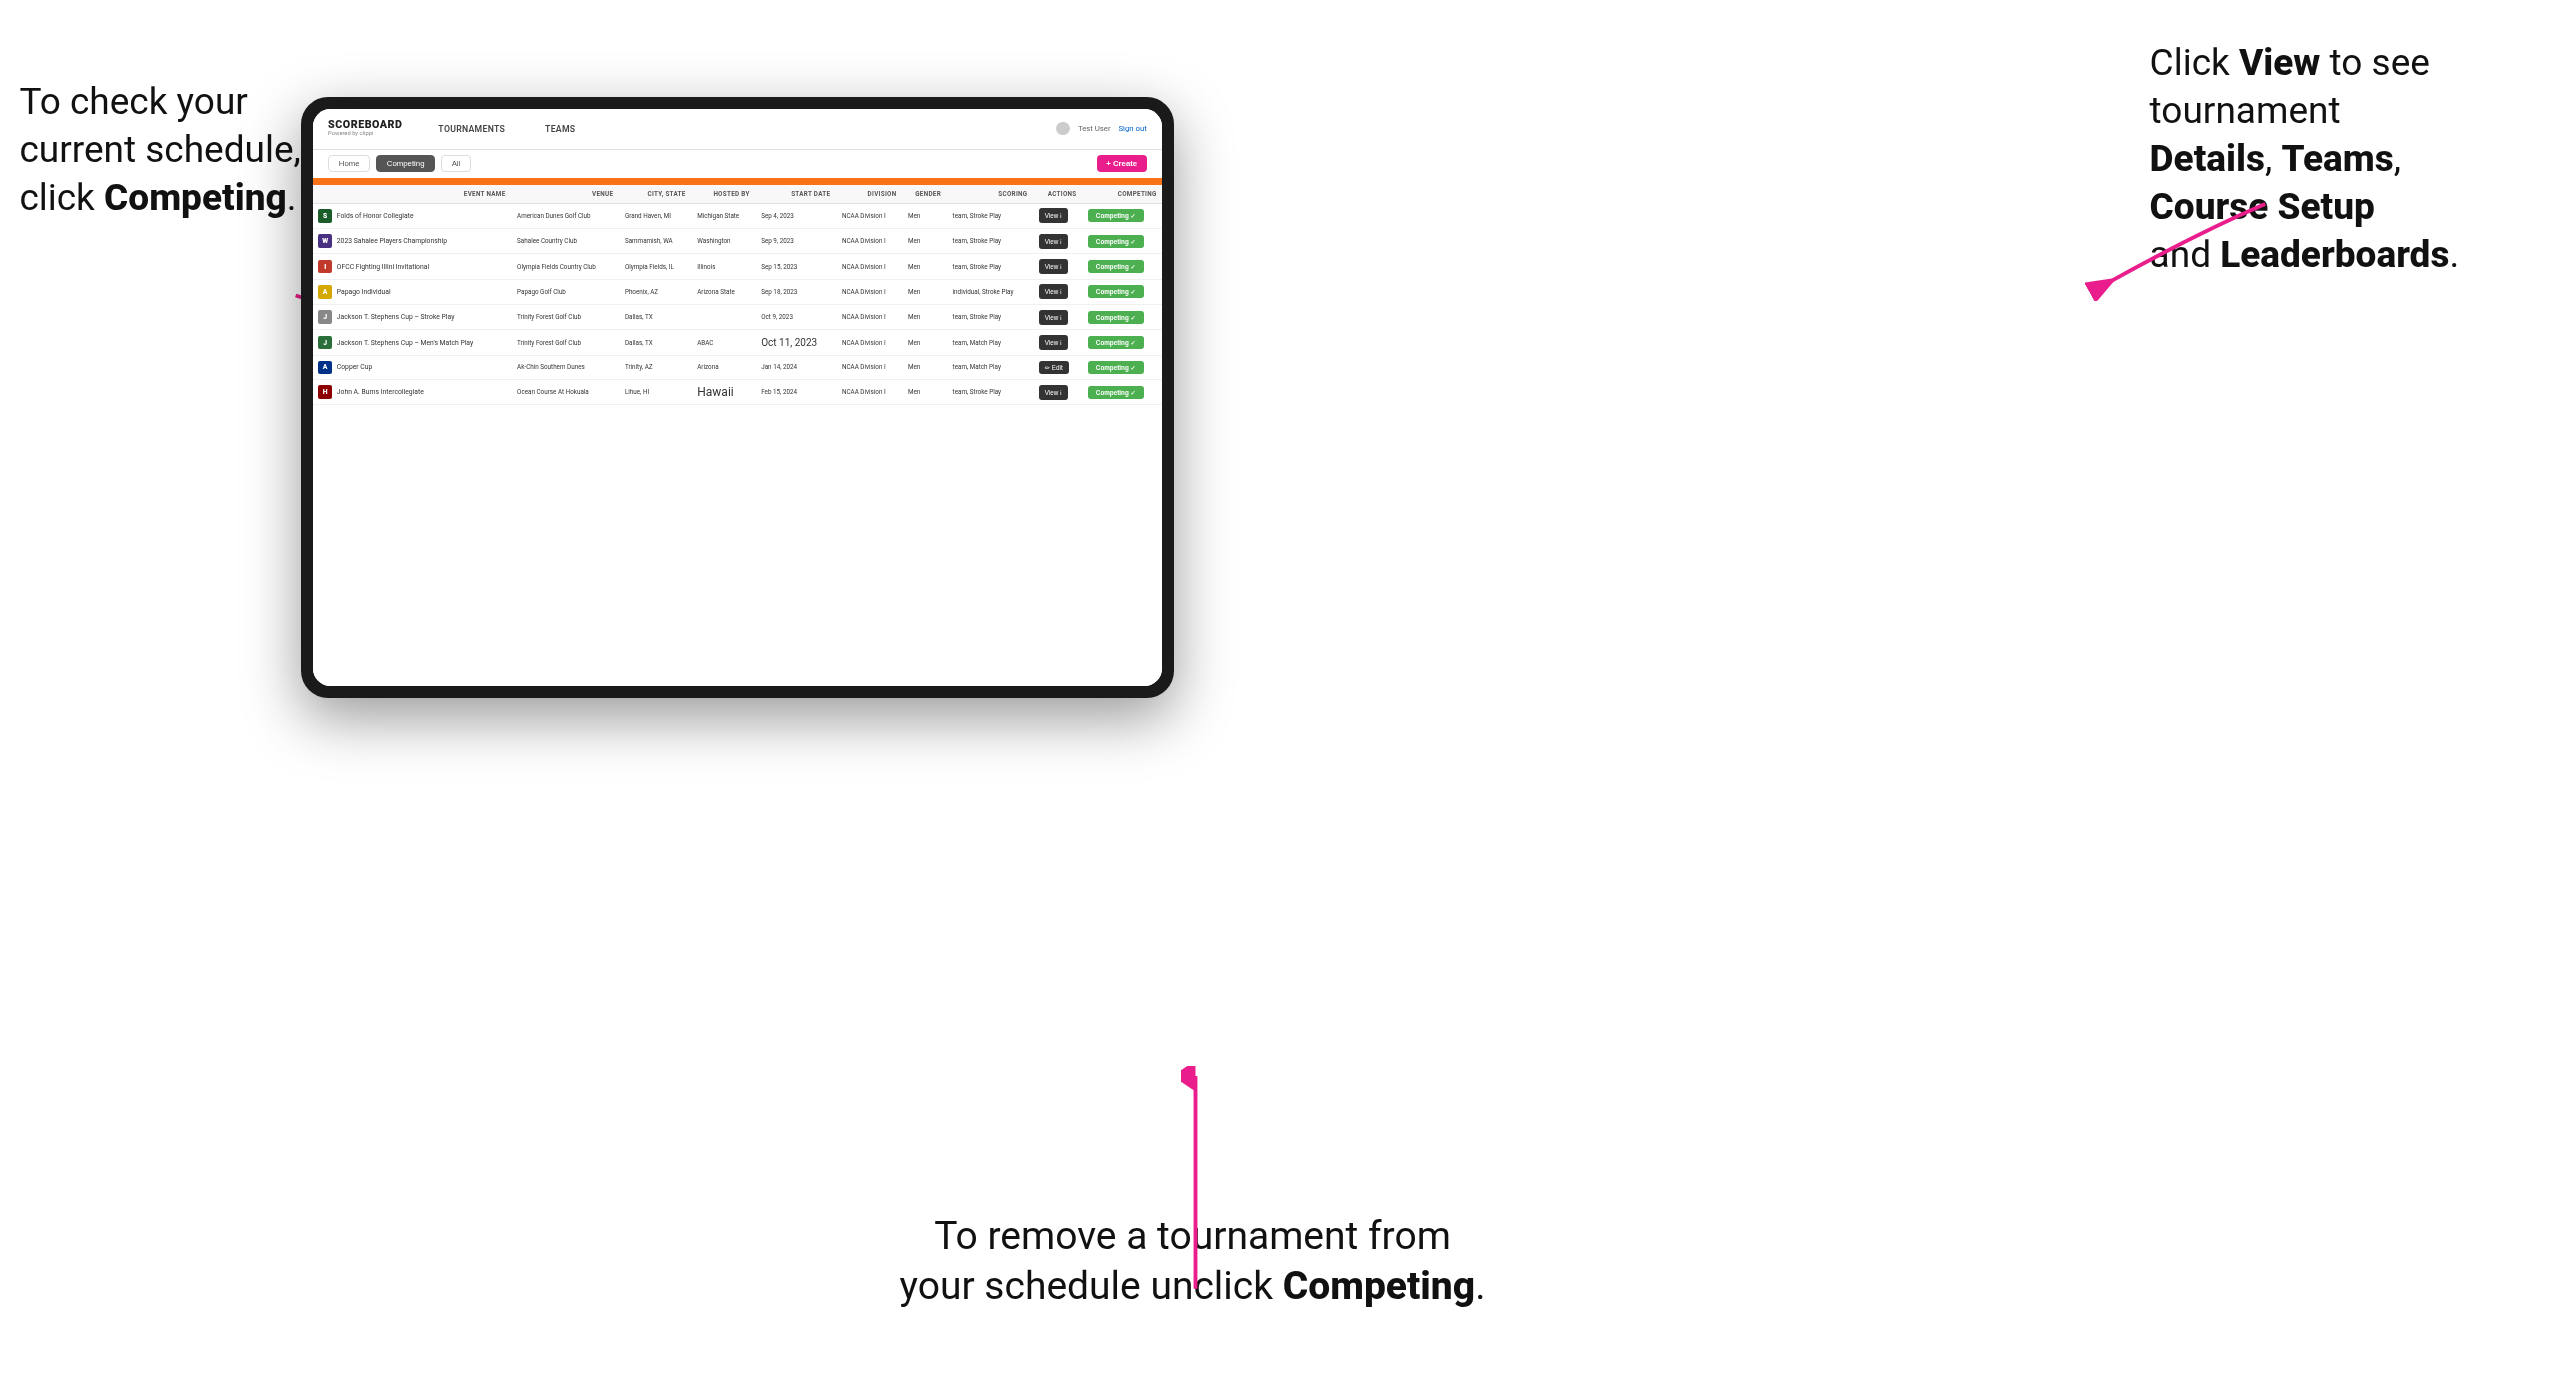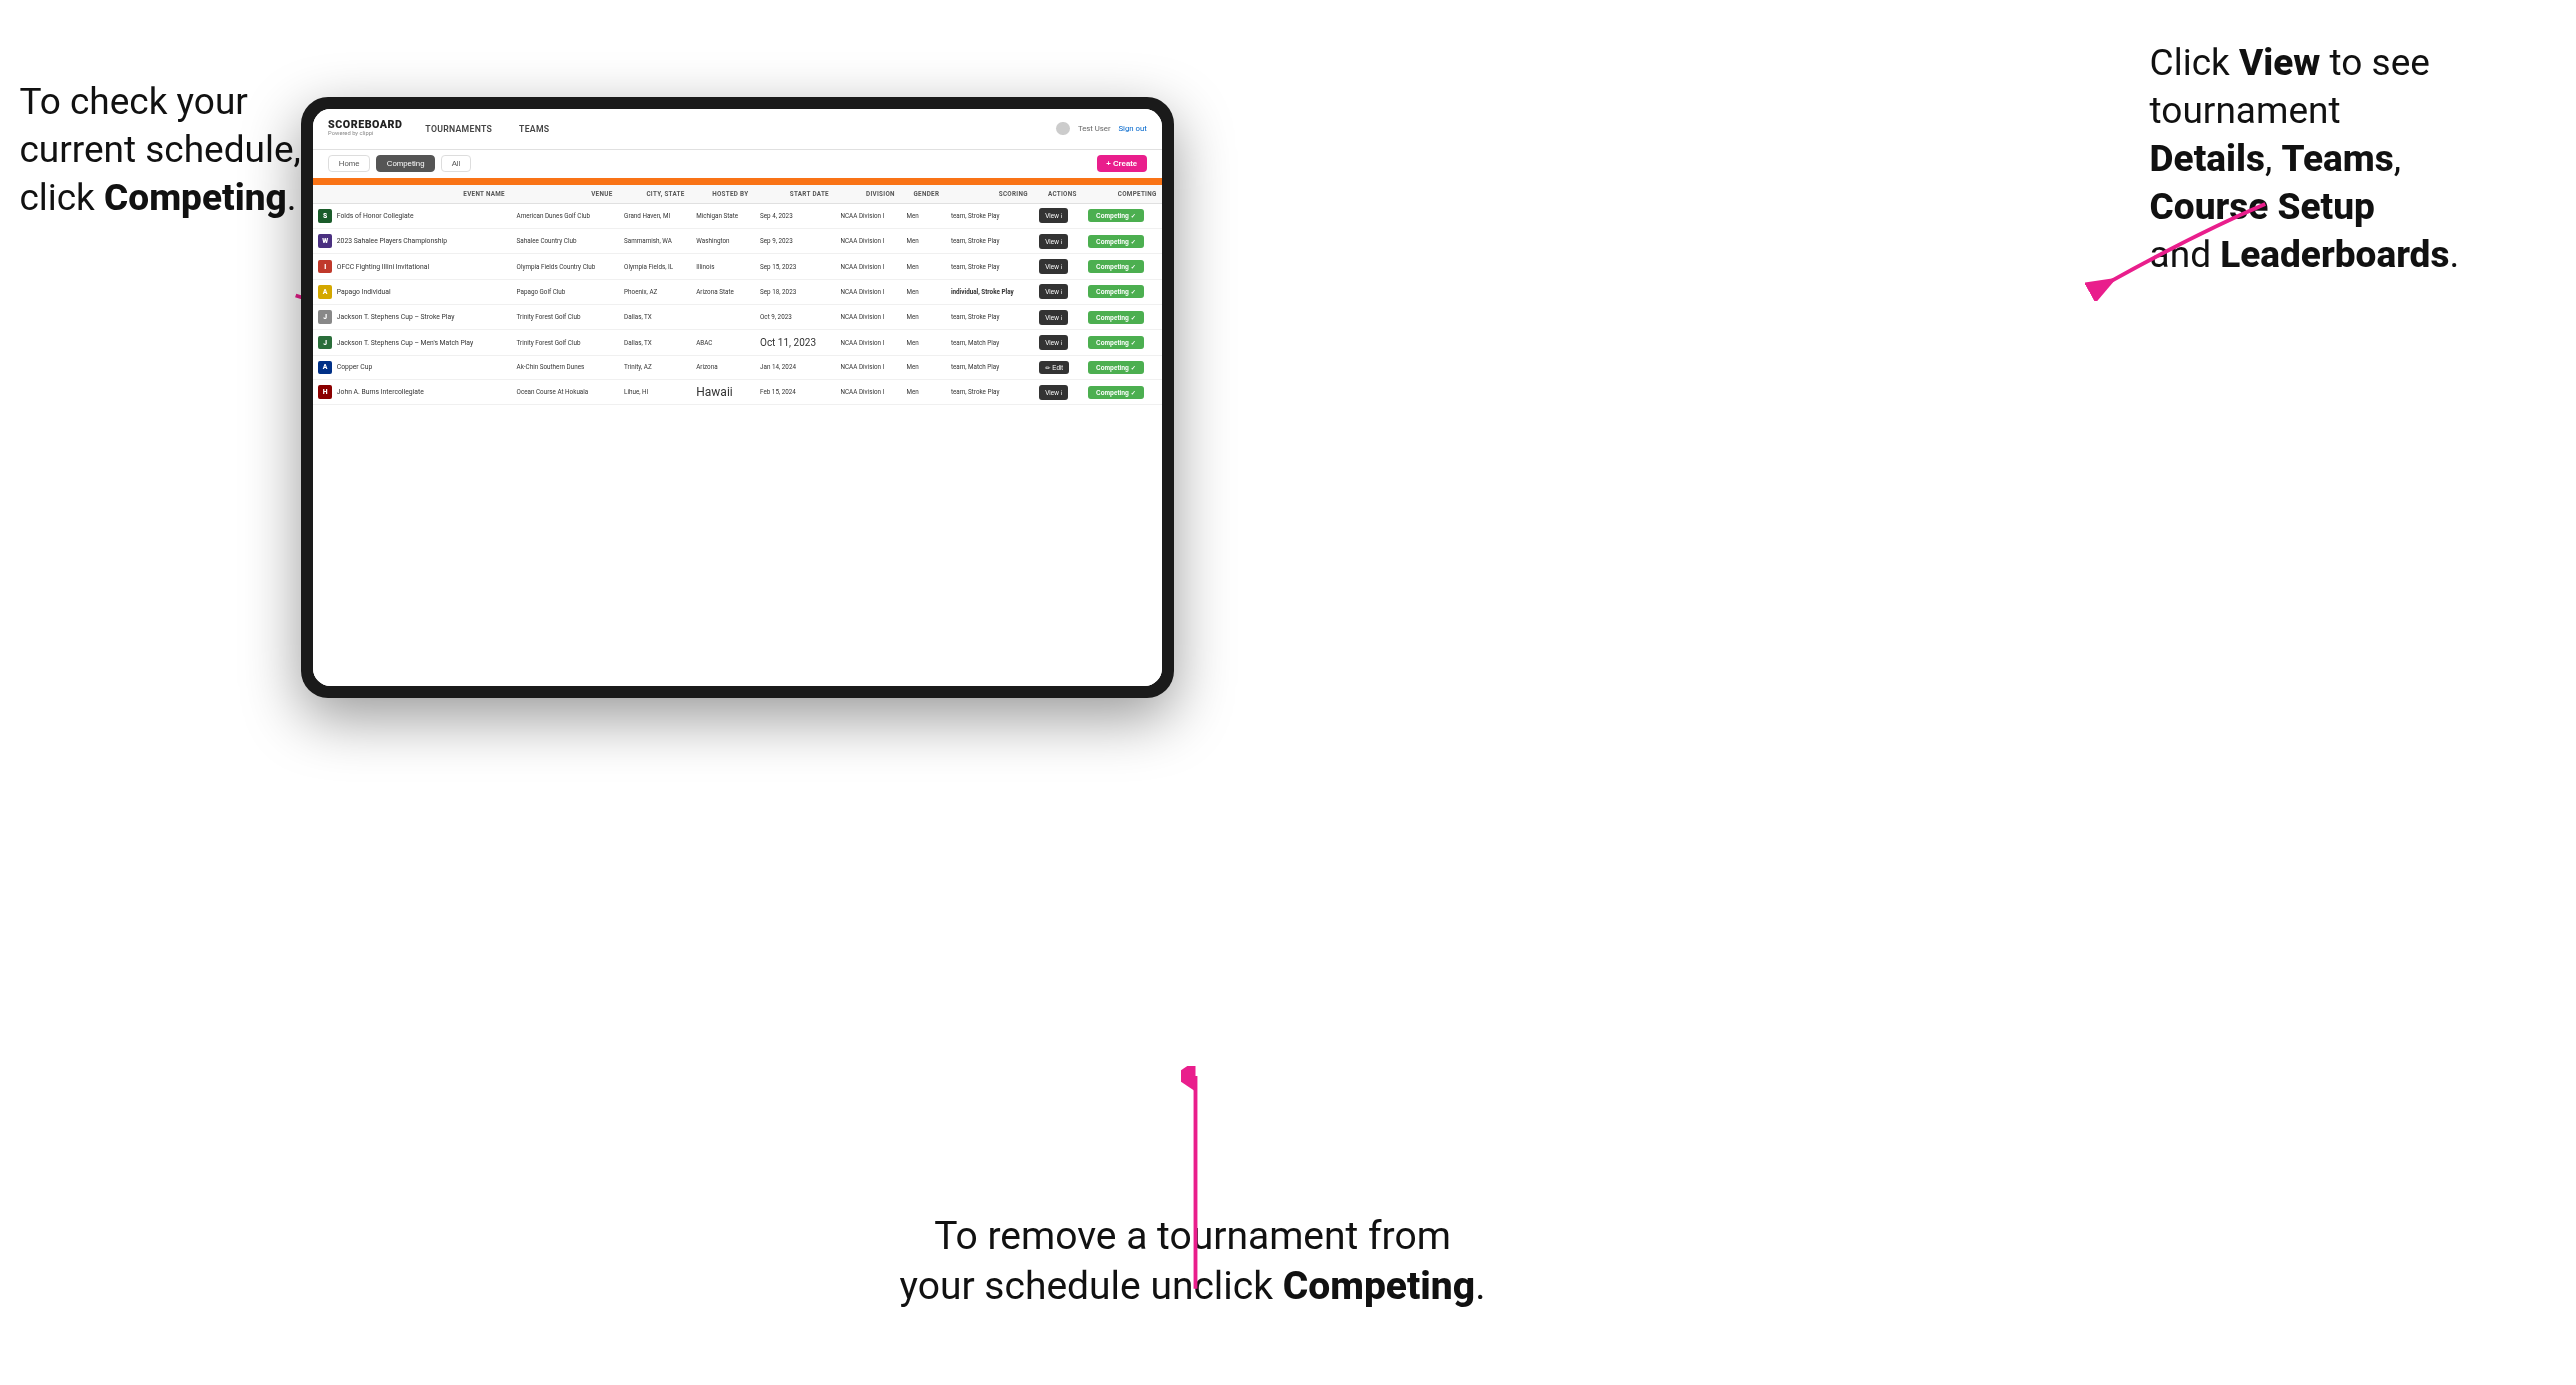--- a/index.html
+++ b/index.html
@@ -63,21 +63,21 @@
     }
 
     
     .app-header {
       background: #fff;
       border-bottom: 1px solid #e0e0e0;
       padding: 0 15.5px;
       display: flex;
       align-items: center;
       height: 41px;
-      gap: 19px;
+      gap: 32px;
       flex-shrink: 0;
     }
     .scoreboard-logo {
       display: flex;
       flex-direction: column;
       line-height: 1;
     }
     .logo-main {
       font-size: 10.7px;
       font-weight: 900;
@@ -425,21 +425,21 @@
       <span class="team-logo" style="background:#d4a800">A</span>
       <span style="font-size:6.8px;">Papago Individual</span>
     </div>
   </td>
               <td style="font-size: 6.3px;">Papago Golf Club</td>
               <td style="font-size: 6.3px;">Phoenix, AZ</td>
               <td style="font-size: 6.3px;">Arizona State</td>
               <td style="font-size: 6.3px;">Sep 18, 2023</td>
               <td style="font-size: 6.3px;">NCAA Division I</td>
               <td style="font-size: 6.3px;">Men</td>
-              <td style="font-size: 6.3px; font-weight: bold;">individual, Stroke Play</td>
+              <td style="font-size: 6.3px;">individual, Stroke Play</td>
               <td>
                 <div class="actions-cell">
                   <button class="view-btn">View ℹ</button>
                 </div>
               </td>
               <td>
                 <div class="competing-cell">
                   <button class="competing-btn">Competing ✓</button>
                 </div>
               </td>

